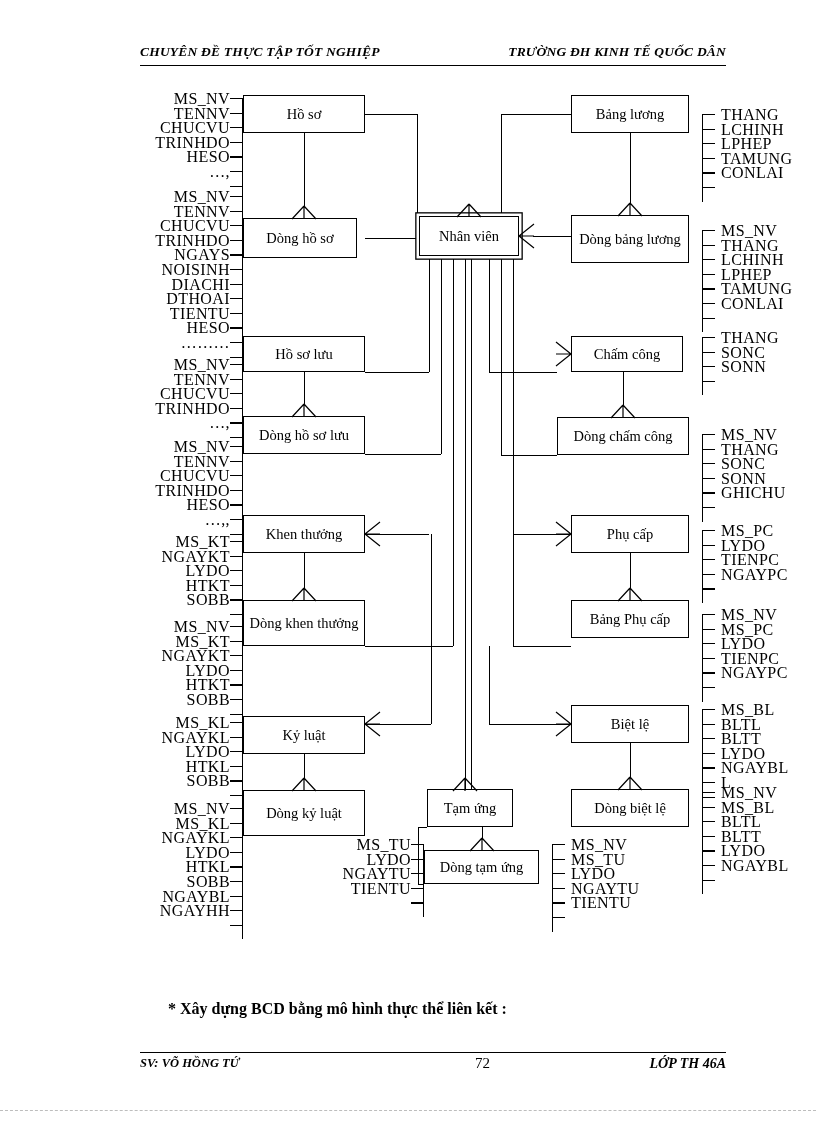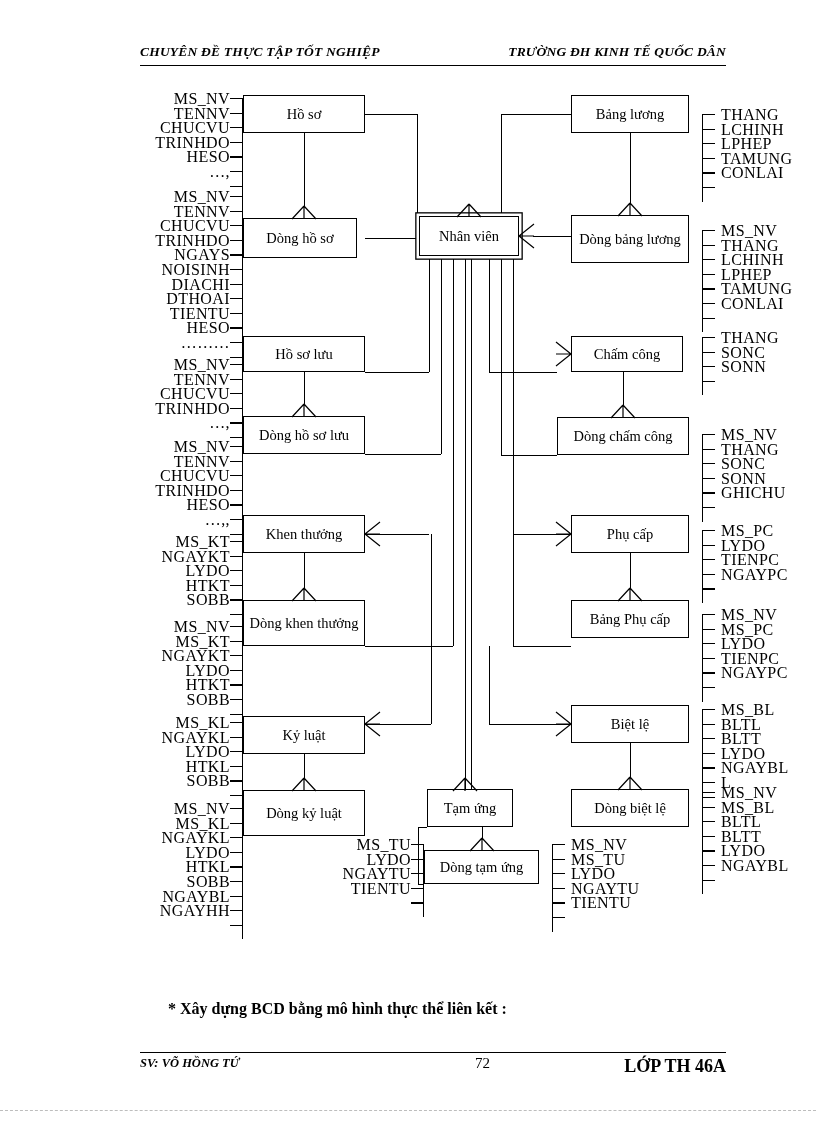--- a/index.html
+++ b/index.html
@@ -16,21 +16,21 @@
   .hdr .r{position:absolute;right:0;top:0;font-style:italic;font-weight:bold;
           font-size:13.5px;letter-spacing:.2px;white-space:nowrap;}
   .hdr .rule{position:absolute;left:0;top:21px;width:586px;border-top:1.4px solid #000;}
 
   
   .note{position:absolute;left:168px;top:1000px;font-weight:bold;font-size:16px;white-space:nowrap;}
   .ftr{position:absolute;left:140px;top:1052px;width:586px;height:26px;}
   .ftr .rule{position:absolute;left:0;top:0;width:586px;border-top:1.4px solid #000;}
   .ftr .l{position:absolute;left:0;top:4px;font-style:italic;font-weight:bold;font-size:12.5px;white-space:nowrap;}
   .ftr .c{position:absolute;left:291px;top:3px;font-size:15px;margin-left:44px;}
-  .ftr .r{position:absolute;right:0;top:4px;font-weight:bold;font-size:18px;white-space:nowrap;}
+  .ftr .r{position:absolute;right:0;top:4px;font-style:italic;font-weight:bold;font-size:14px;white-space:nowrap;}
 
   .dashed{position:absolute;left:0;top:1110px;width:816px;border-top:1px dashed #bdbdbd;}
 
   
   .ent{position:absolute;border:1.3px solid #000;background:#fff;
        display:flex;align-items:center;justify-content:center;text-align:center;
        font-size:14.5px;line-height:1.12;box-sizing:border-box;z-index:6;}
   .ent.dbl{border:1.3px solid #000;box-shadow:0 0 0 2.5px #fff, 0 0 0 3.8px #000;}
 
   .ln{position:absolute;background:#000;z-index:2;}

